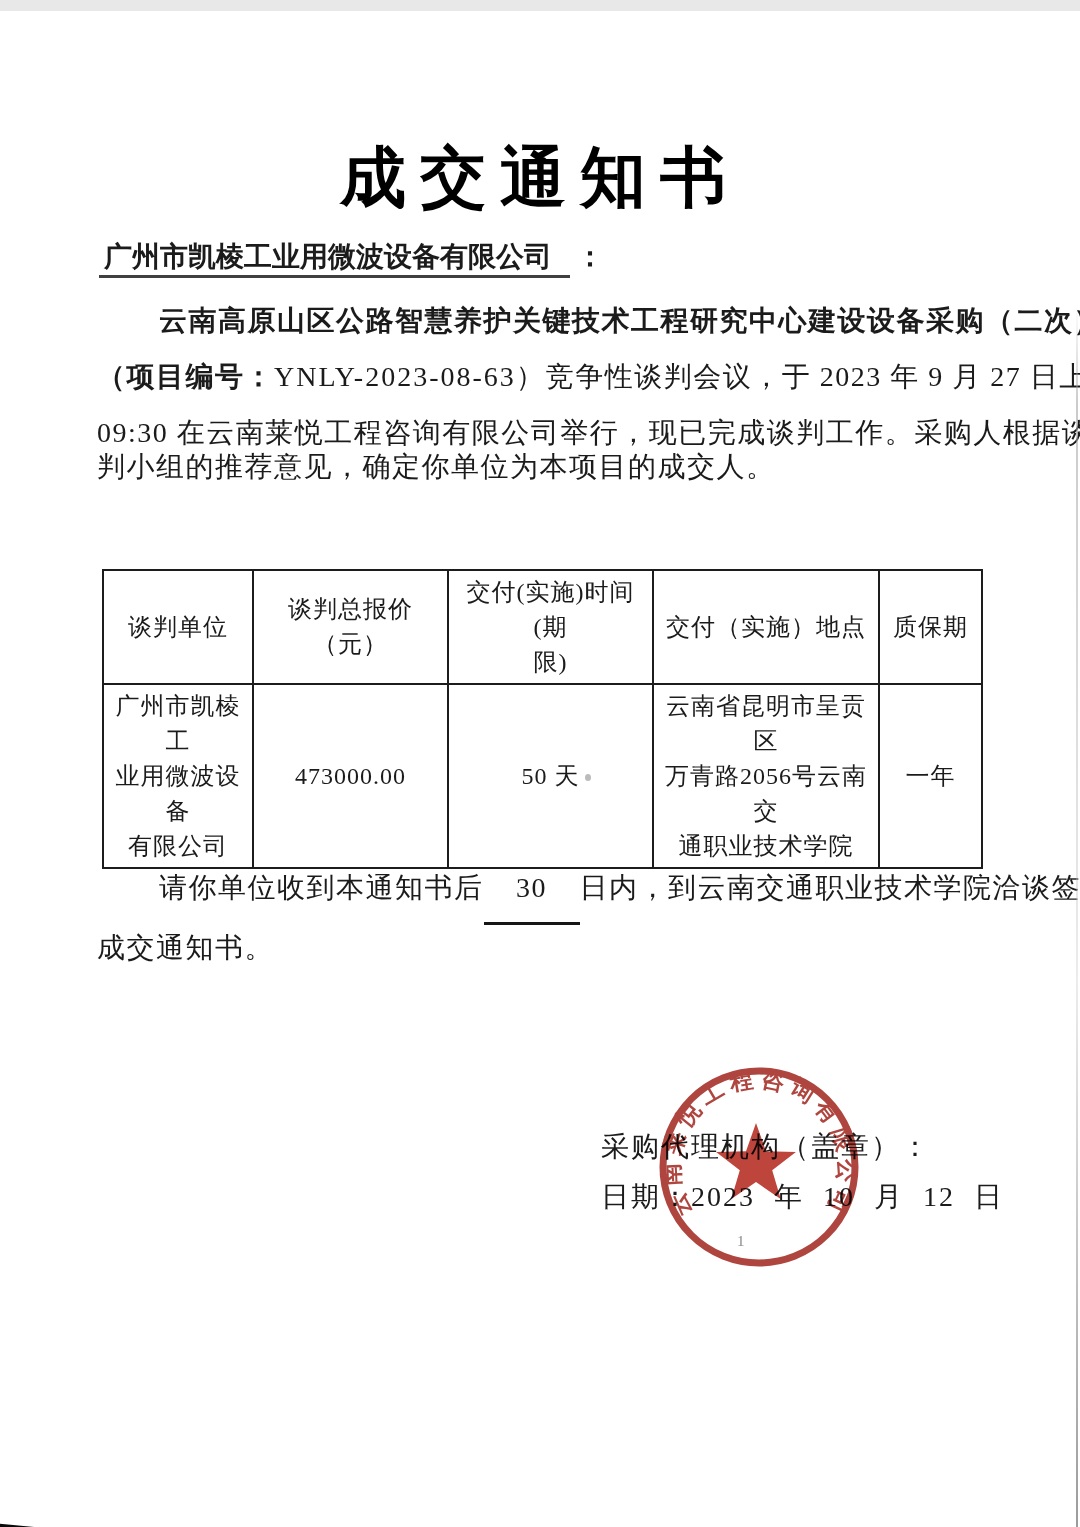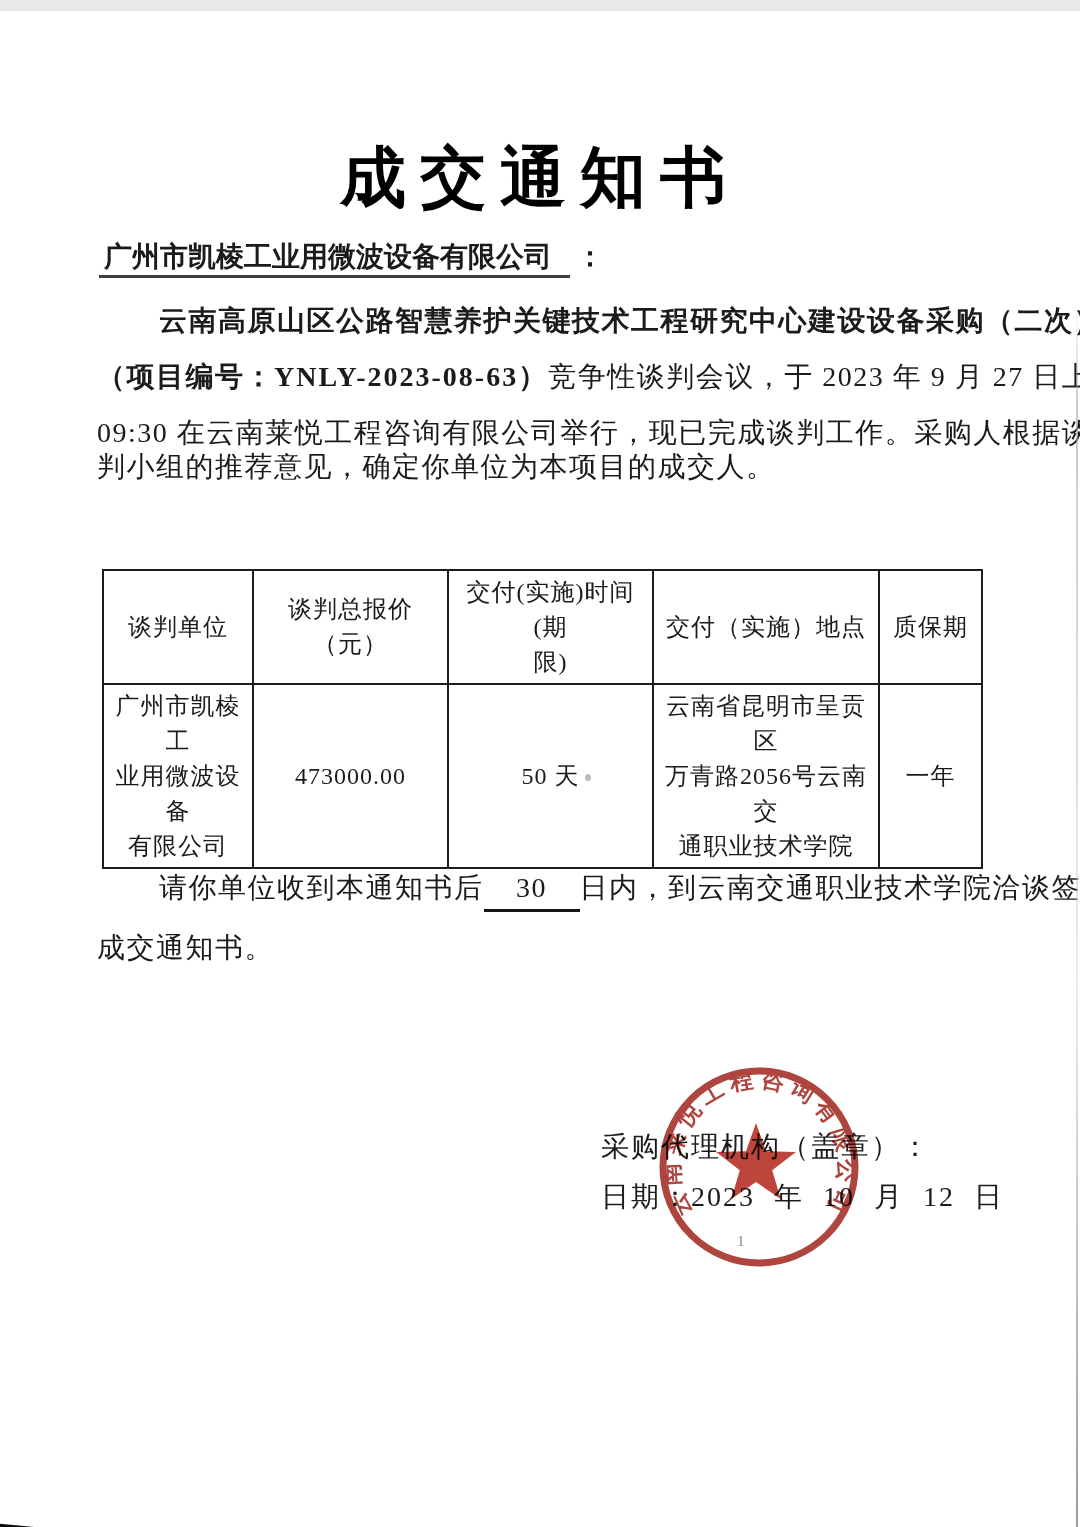--- a/index.html
+++ b/index.html
@@ -32,21 +32,21 @@
   }
   .addressee .colon{margin-left:6px;}
   .bodyline{
     left:97px;
     font-size:28px;
     letter-spacing:1.5px;
     white-space:nowrap;
   }
   .indent{text-indent:62px;}
   .hei{font-family:"Liberation Sans","DejaVu Sans",sans-serif;font-weight:bold;}
-  .code{font-family:"Liberation Serif","DejaVu Serif",serif;font-weight:bold;letter-spacing:2px;}
+  .code{font-family:"Liberation Serif","DejaVu Serif",serif;font-weight:normal;letter-spacing:2px;}
   .l1{top:291px;}
   .l2{top:347px;}
   .l3{top:403px;}
   .l4{top:437px;}
   table.grid{
     left:102px;top:558px;
     border-collapse:collapse;table-layout:fixed;
     width:879px;
     font-size:24px;color:#1b1b1b;
     text-align:center;
@@ -63,21 +63,21 @@
   tr.hrow{height:80px;}
   tr.brow{height:150px;}
   .closing1{top:858px;}
   .closing2{top:918px;}
   .blank{
     display:inline-block;
     min-width:96px;
     text-align:center;
     text-indent:0;
     border-bottom:3px solid #151515;
-    padding-bottom:5px;
+    padding-bottom:18px;
   }
   .agency{top:1117px;left:601px;font-size:28px;letter-spacing:2px;white-space:nowrap;}
   .dateline{top:1167px;left:601px;font-size:28px;letter-spacing:2px;word-spacing:10px;white-space:nowrap;}
   .seal{
     left:650px;top:1048px;width:218px;height:218px;
     mix-blend-mode:multiply;
     opacity:0.92;
   }
   .seal text{
     font-family:"Liberation Sans","DejaVu Sans",sans-serif;

